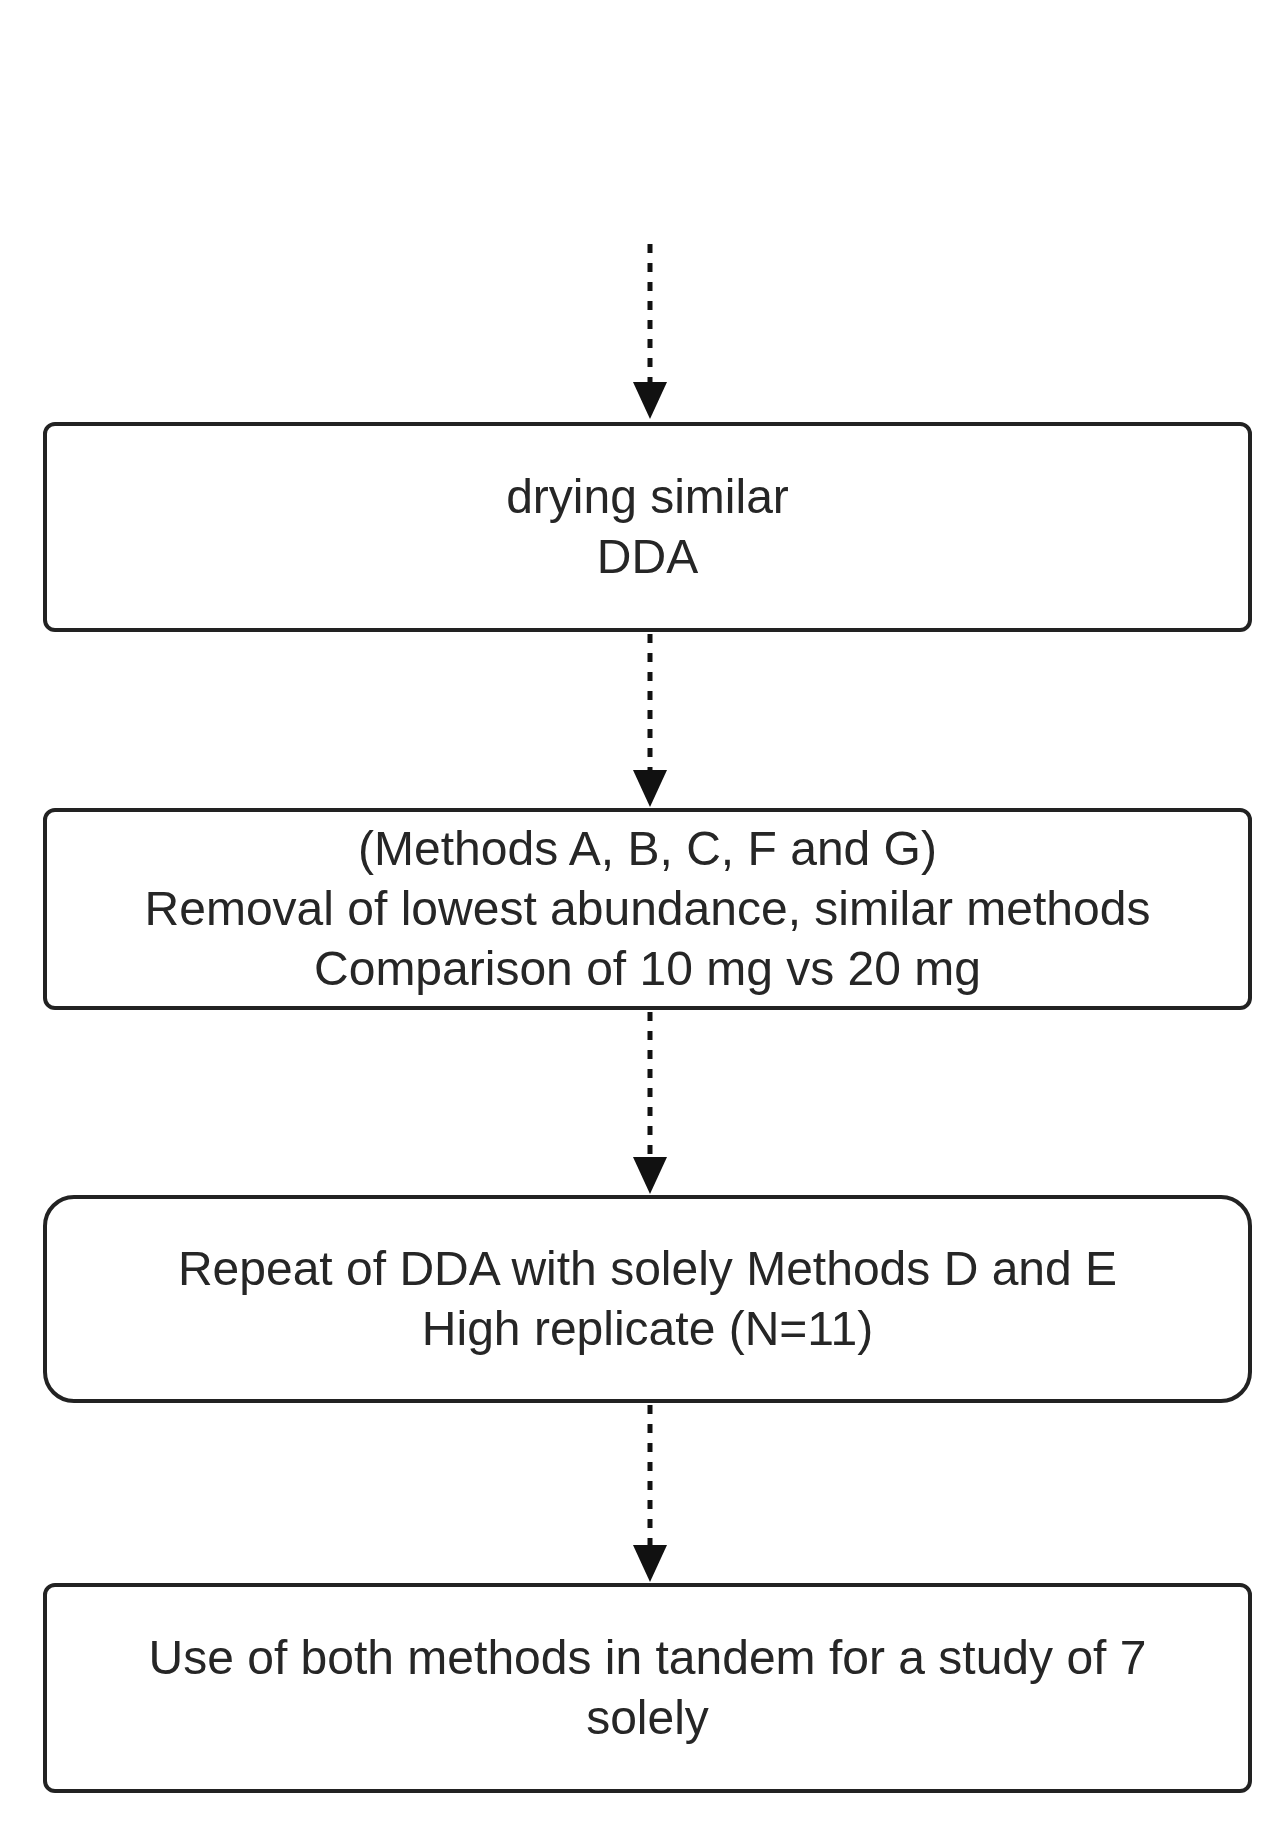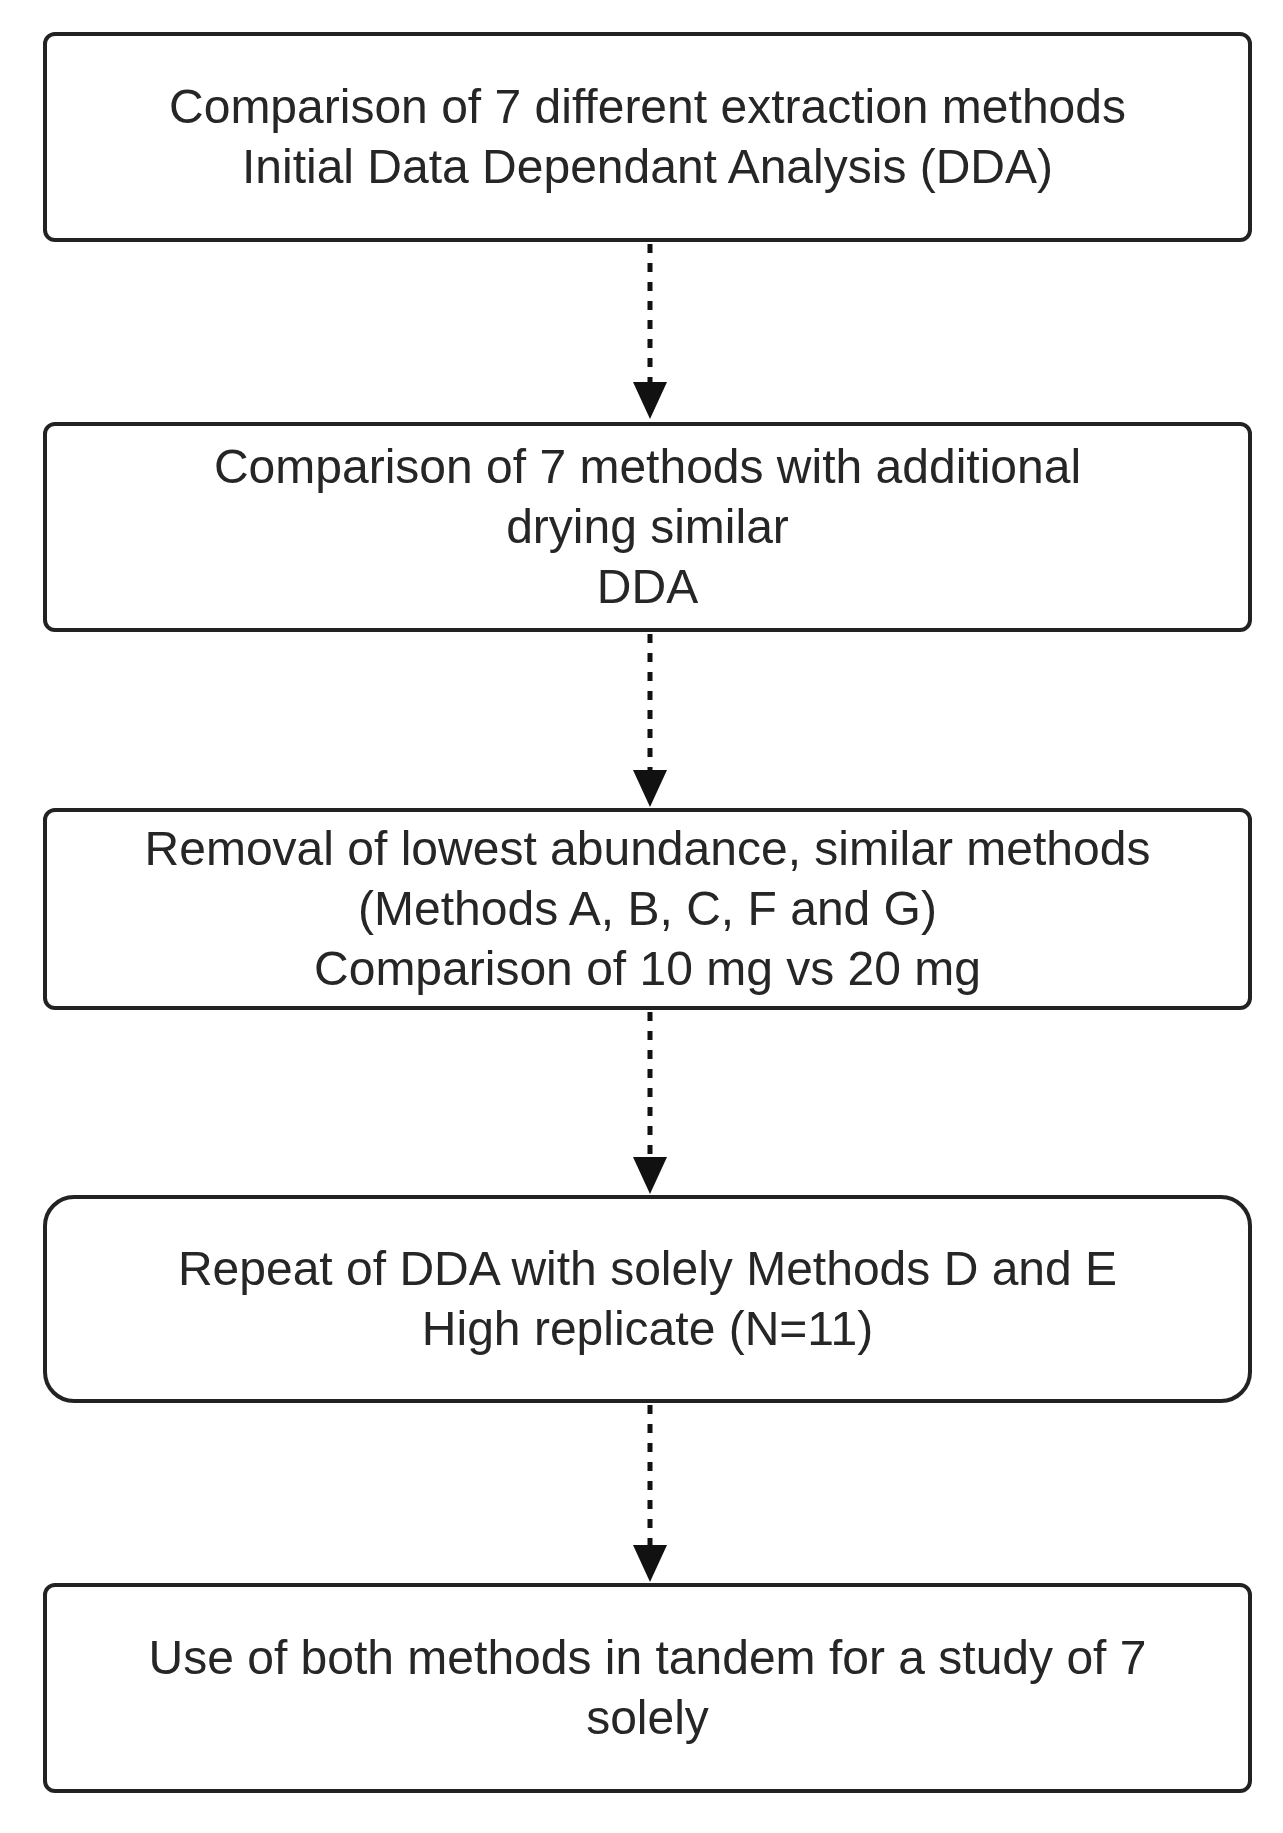--- a/index.html
+++ b/index.html
@@ -59,44 +59,39 @@
   .conn-1 { top: 242px;  height: 178px; }
   .conn-2 { top: 632px;  height: 176px; }
   .conn-3 { top: 1010px; height: 185px; }
   .conn-4 { top: 1403px; height: 180px; }
 </style>
 </head>
 <body>
 
 <div class="canvas">
 
-  <section class="flow-box box-1">
-    <div class="flow-line">Comparison of 7 different extraction methods</div>
-    <div class="flow-line">Initial Data Dependant Analysis (DDA)</div>
-  </section>
 
   <svg class="connector conn-1" viewBox="0 0 40 178" aria-hidden="true">
     <line x1="20" y1="2" x2="20" y2="142"></line>
     <polygon points="3,140 37,140 20,177"></polygon>
   </svg>
 
   <section class="flow-box box-2">
-    <div class="flow-line">Comparison of 7 methods with additional</div>
     <div class="flow-line">drying similar</div>
     <div class="flow-line">DDA</div>
   </section>
 
   <svg class="connector conn-2" viewBox="0 0 40 176" aria-hidden="true">
     <line x1="20" y1="2" x2="20" y2="140"></line>
     <polygon points="3,138 37,138 20,175"></polygon>
   </svg>
 
   <section class="flow-box box-3">
+    <div class="flow-line">(Methods A, B, C, F and G)</div>
     <div class="flow-line">Removal of lowest abundance, similar methods</div>
-    <div class="flow-line">(Methods A, B, C, F and G)</div>
     <div class="flow-line">Comparison of 10 mg vs 20 mg</div>
   </section>
 
   <svg class="connector conn-3" viewBox="0 0 40 185" aria-hidden="true">
     <line x1="20" y1="2" x2="20" y2="149"></line>
     <polygon points="3,147 37,147 20,184"></polygon>
   </svg>
 
   <section class="flow-box box-4">
     <div class="flow-line">Repeat of DDA with solely Methods D and E</div>

